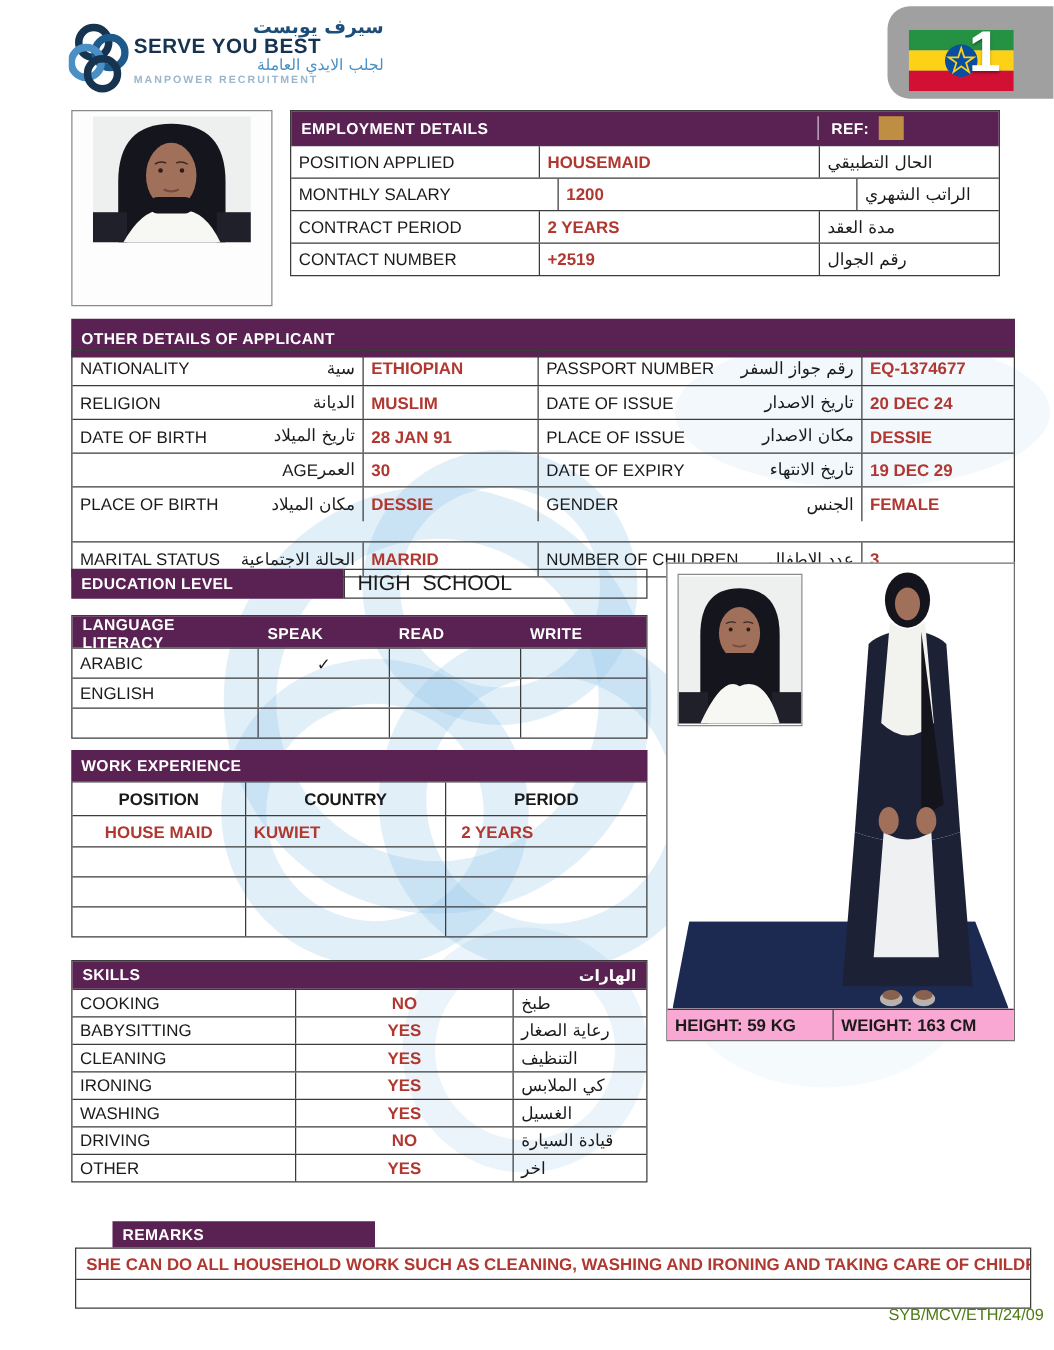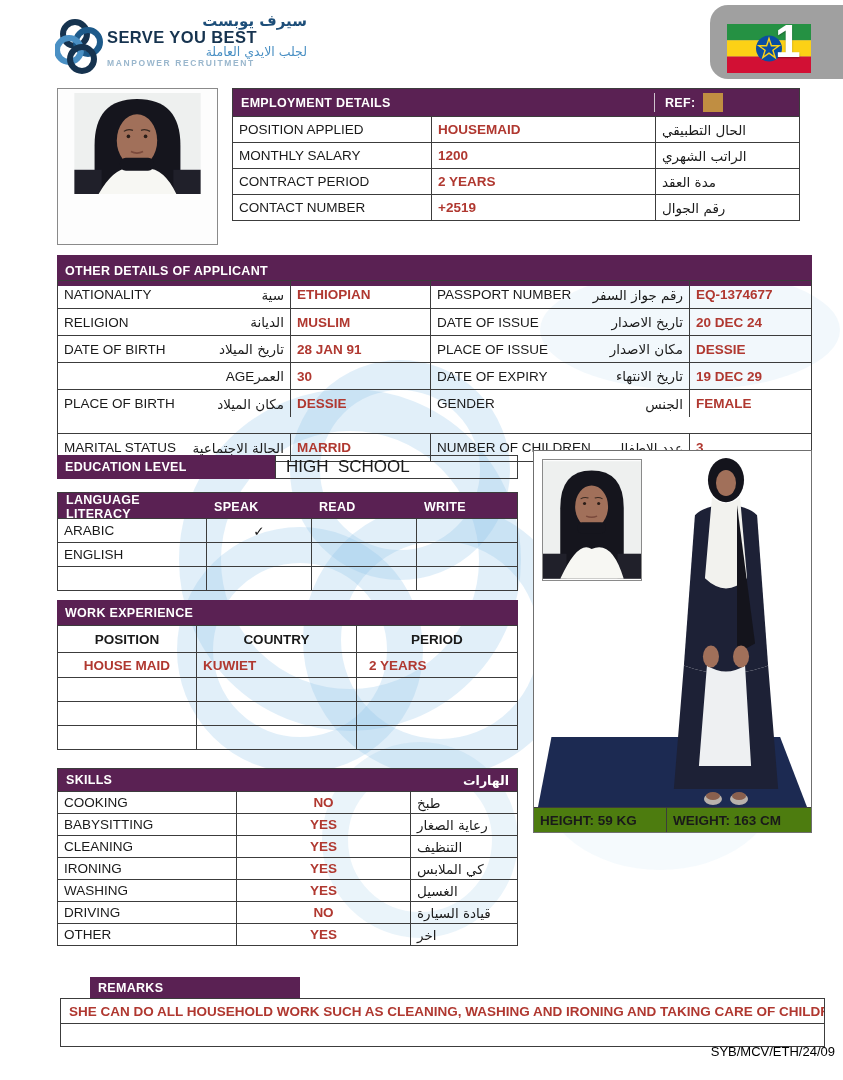--- a/index.html
+++ b/index.html
@@ -27,21 +27,21 @@
   .b-ar{color:#1d4e79;font-size:15px;font-weight:bold;}
   .b-en{color:#16334f;font-size:16.5px;font-weight:bold;letter-spacing:.4px;}
   .b-ar2{color:#4a90c4;font-size:12.5px;}
   .b-en2{color:#9ab7cd;font-size:8.5px;font-weight:bold;letter-spacing:1.6px;}
   
   .graytab{background:#a0a0a0;border-radius:18px 0 0 18px;}
   .badge1{color:#fff;font-size:46px;font-weight:bold;text-shadow:0 1px 2px rgba(0,0,0,.35);}
   
   .frame{border:1px solid #8a8a8a;background:#fdfdfd;box-sizing:border-box;}
   .refbox{display:inline-block;width:20px;height:19px;background:#c08e42;margin-left:8px;}
-  .footer-code{font-size:13px;color:#000000;}
+  .footer-code{font-size:13px;color:#4d7c0f;}
 </style>
 </head>
 <body>
 
 <div class="page">
 
   <svg class="wm" width="843" height="1080" viewBox="0 0 843 1080">
     <g fill="none" stroke="rgba(140,192,230,0.26)">
       <circle cx="350" cy="560" r="150" stroke-width="42"></circle>
       <circle cx="300" cy="650" r="105" stroke-width="36"></circle>
@@ -104,21 +104,21 @@
       <div style="display:flex;align-items:center;padding-left:10px;border-left:1px solid #cfc3cd;">
         <span>REF:</span>
         <span class="refbox"></span>
       </div>
     </div>
     <div class="row" style="grid-template-columns:198px 224px 144px;height:26px;">
       <div class="cell">POSITION APPLIED</div>
       <div class="cell red">HOUSEMAID</div>
       <div class="cell ar rtl" dir="rtl">الحال التطبيقي</div>
     </div>
-    <div class="row" style="grid-template-columns:198px 224px 144px;height:26px;">
+    <div class="row" style="grid-template-columns:198px 224px 144px;height:26px;gap:15px;">
       <div class="cell">MONTHLY SALARY</div>
       <div class="cell red">1200</div>
       <div class="cell ar rtl" dir="rtl">الراتب الشهري</div>
     </div>
     <div class="row" style="grid-template-columns:198px 224px 144px;height:26px;">
       <div class="cell">CONTRACT PERIOD</div>
       <div class="cell red">2 YEARS</div>
       <div class="cell ar rtl" dir="rtl">مدة العقد</div>
     </div>
     <div class="row" style="grid-template-columns:198px 224px 144px;height:26px;">
@@ -342,21 +342,21 @@
         <path d="M56,212 L48,312 L100,312 L94,212 Q75,224 56,212 Z" fill="#eef0f2"></path>
         <ellipse cx="60" cy="203" rx="8" ry="11" fill="#a1705a"></ellipse>
         <ellipse cx="90" cy="203" rx="8" ry="11" fill="#a1705a"></ellipse>
         <ellipse cx="62" cy="345" rx="9" ry="6" fill="#b9b2ac"></ellipse>
         <ellipse cx="88" cy="345" rx="9" ry="6" fill="#b9b2ac"></ellipse>
         <ellipse cx="62" cy="342" rx="7" ry="4" fill="#8a604e"></ellipse>
         <ellipse cx="88" cy="342" rx="7" ry="4" fill="#8a604e"></ellipse>
       </svg>
     </div>
 
-    <div style="position:absolute;left:0;bottom:0;width:100%;height:25px;border-top:1px solid #3c3c3c;display:grid;grid-template-columns:132px 1fr;box-sizing:border-box;background:#4d7c0f;">
+    <div style="position:absolute;left:0;bottom:0;width:100%;height:25px;border-top:1px solid #3c3c3c;display:grid;grid-template-columns:132px 1fr;box-sizing:border-box;background:#f9a8d4;">
       <div class="cell" style="font-weight:600;">HEIGHT: 59 KG</div>
       <div class="cell" style="font-weight:600;border-left:1px solid #3c3c3c;">WEIGHT: 163 CM</div>
     </div>
   </div>
 
   <div class="abs z bar" style="left:90px;top:977px;width:210px;height:21px;box-sizing:border-box;">
     <span>REMARKS</span>
   </div>
   <div class="abs z tbl" style="left:60px;top:998px;width:765px;">
     <div class="cell red" style="height:24px;font-size:13.5px;padding-left:8px;">SHE CAN DO ALL HOUSEHOLD WORK SUCH AS CLEANING, WASHING AND IRONING AND TAKING CARE OF CHILDREN.</div>

